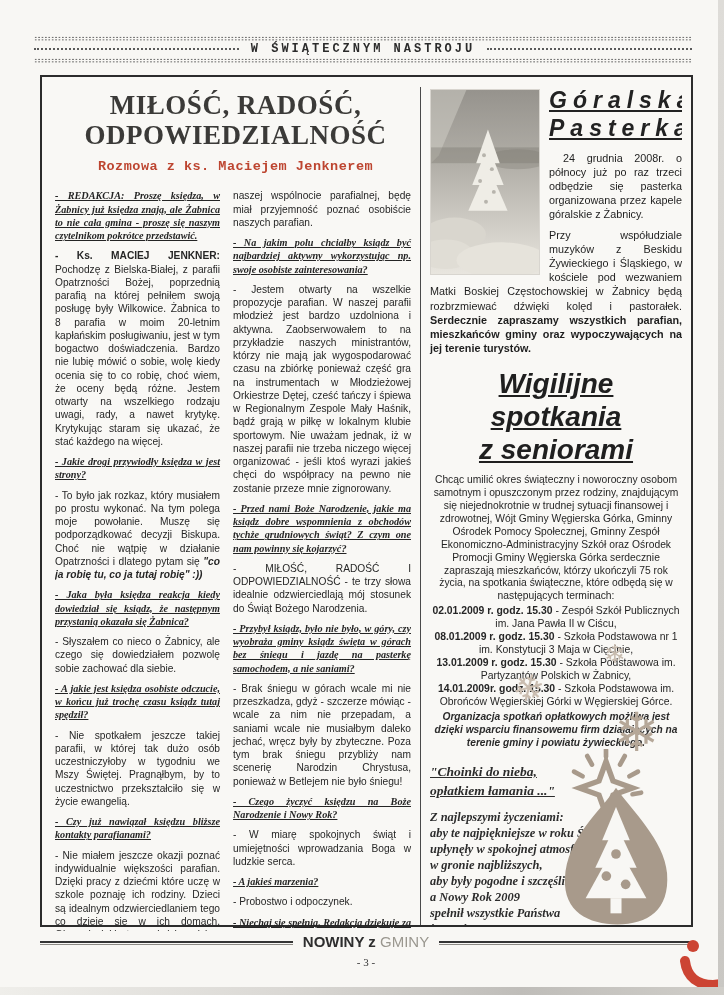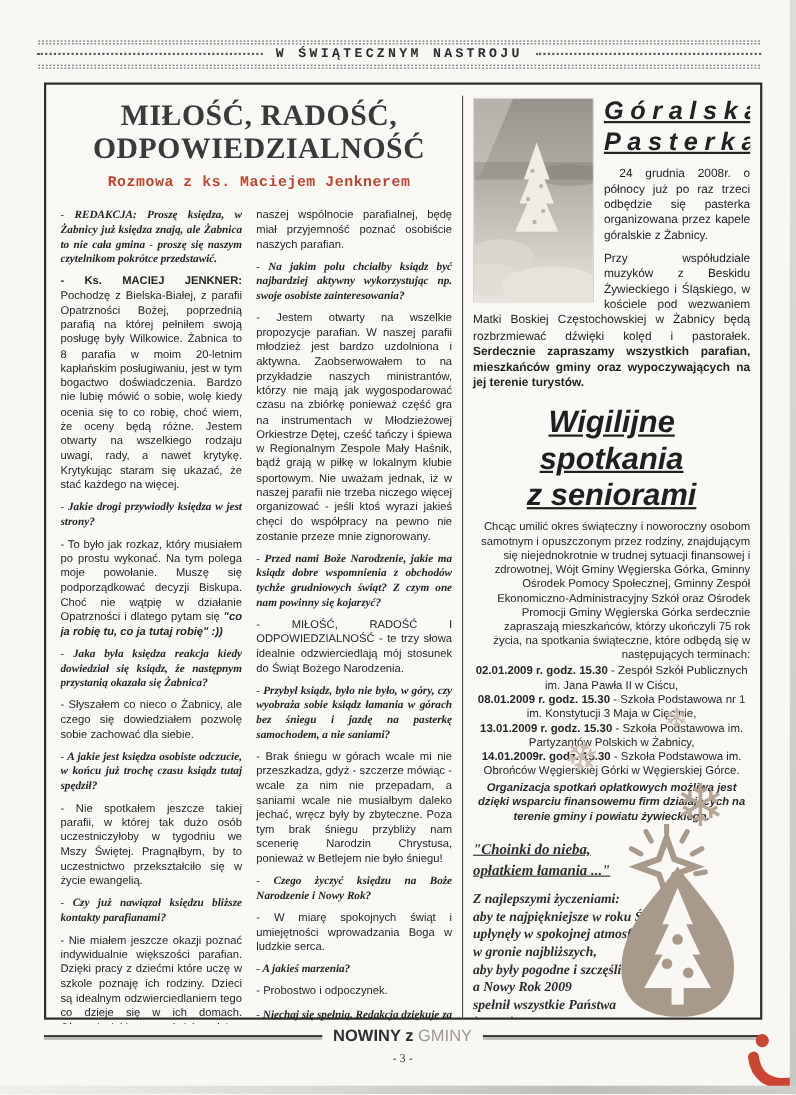--- a/index.html
+++ b/index.html
@@ -35,40 +35,40 @@
     letter-spacing: .5px; margin-top: 3px; }
   .article-subtitle { margin-top: 9px; text-align:center;
     font-family:"Liberation Mono", monospace; font-weight:bold; font-size:13.5px;
     color:#bd4530; letter-spacing:.5px; white-space:nowrap; }
   .cols { display:flex; gap: 13px; margin-top: 15px; height: 742px; overflow:hidden; }
   .col { font-size:10.2px; line-height:1.3; text-align:justify; color:#262626; }
   .col-1 { width: 165px; }
   .col-2 { width: 178px; }
   .para { margin-bottom: 7px; }
   .para.q { font-family:"Liberation Serif", serif; font-weight:bold; font-style:italic;
-    color:#242424; }
+    text-decoration: underline; color:#242424; }
   .lead { font-weight: bold; }
   .empart { font-weight:bold; font-style:italic; }
 
   
   .right-col { flex:1; padding-left: 9px; position:relative; overflow:hidden; }
   .photo { float:left; width:110px; height:186px; margin:2px 9px 4px 0;
     border:1px solid #d8d5cf; }
   .photo svg { display:block; width:100%; height:100%; }
   .pasterka-title { font-weight:bold; font-style:italic; font-size:23px;
     line-height:1.2; letter-spacing:6px; text-decoration:underline; color:#222;
     white-space:nowrap; }
   .pasterka p { font-size:10.8px; line-height:1.3; text-align:justify; margin-top:7px; }
   .pasterka .indent { text-indent: 14px; margin-top:9px; }
   .pasterka-bold { font-weight:bold; }
 
   .seniors { clear:both; margin-top: 12px; text-align:center; }
   .seniors-title { font-weight:bold; font-style:italic; font-size:28px;
     line-height:1.18; text-decoration:underline; color:#1f1f1f; }
-  .seniors-intro { font-size:10.3px; line-height:1.26; margin-top: 8px; color:#262626;text-align:right; }
+  .seniors-intro { font-size:10.3px; line-height:1.26; margin-top: 8px; color:#262626; }
   .sched { margin-top: 1px; }
   .sched-item { font-size:10.4px; line-height:1.25; color:#262626; }
   .sched-date { font-weight:bold; }
   .seniors-note { font-weight:bold; font-style:italic; font-size:10.2px;
     line-height:1.25; margin-top: 3px; color:#2a2a2a; }
 
   .quote { margin-top: 13px; font-family:"Liberation Serif", serif;
     font-weight:bold; font-style:italic; font-size:13.5px; line-height:1.4;
     color:#2c2c2c; }
   .quote p { text-decoration: underline; white-space:nowrap; }
@@ -151,21 +151,21 @@
             <p class="para a"><span>naszej wspólnocie parafialnej, będę miał przyjemność poznać osobiście naszych parafian.</span></p>
 
             <p class="para q"><span>- Na jakim polu chciałby ksiądz być najbardziej aktywny wykorzystując np. swoje osobiste zainteresowania?</span></p>
 
             <p class="para a"><span>- Jestem otwarty na wszelkie propozycje parafian. W naszej parafii młodzież jest bardzo uzdolniona i aktywna. Zaobserwowałem to na przykładzie naszych ministrantów, którzy nie mają jak wygospodarować czasu na zbiórkę ponieważ część gra na instrumentach w Młodzieżowej Orkiestrze Dętej, cześć tańczy i śpiewa w Regionalnym Zespole Mały Haśnik, bądź grają w piłkę w lokalnym klubie sportowym. Nie uważam jednak, iż w naszej parafii nie trzeba niczego więcej organizować - jeśli ktoś wyrazi jakieś chęci do współpracy na pewno nie zostanie przeze mnie zignorowany.</span></p>
 
             <p class="para q"><span>- Przed nami Boże Narodzenie, jakie ma ksiądz dobre wspomnienia z obchodów tychże grudniowych świąt? Z czym one nam powinny się kojarzyć?</span></p>
 
             <p class="para a"><span>- MIŁOŚĆ, RADOŚĆ I ODPOWIEDZIALNOŚĆ - te trzy słowa idealnie odzwierciedlają mój stosunek do Świąt Bożego Narodzenia.</span></p>
 
-            <p class="para q"><span>- Przybył ksiądz, było nie było, w góry, czy wyobraża sobie ksiądz łamania w górach bez śniegu i jazdę na pasterkę samochodem, a nie saniami?</span></p>
+            <p class="para q"><span>- Przybył ksiądz, było nie było, w góry, czy wyobraża gminy ksiądz święta w górach bez śniegu i jazdę na pasterkę samochodem, a nie saniami?</span></p>
 
             <p class="para a"><span>- Brak śniegu w górach wcale mi nie przeszkadza, gdyż - szczerze mówiąc - wcale za nim nie przepadam, a saniami wcale nie musiałbym daleko jechać, wręcz były by zbyteczne. Poza tym brak śniegu przybliży nam scenerię Narodzin Chrystusa, ponieważ w Betlejem nie było śniegu!</span></p>
 
             <p class="para q"><span>- Czego życzyć księdzu na Boże Narodzenie i Nowy Rok?</span></p>
 
             <p class="para a"><span>- W miarę spokojnych świąt i umiejętności wprowadzania Boga w ludzkie serca.</span></p>
 
             <p class="para q"><span>- A jakieś marzenia?</span></p>
 
             <p class="para a"><span>- Probostwo i odpoczynek.</span></p>

